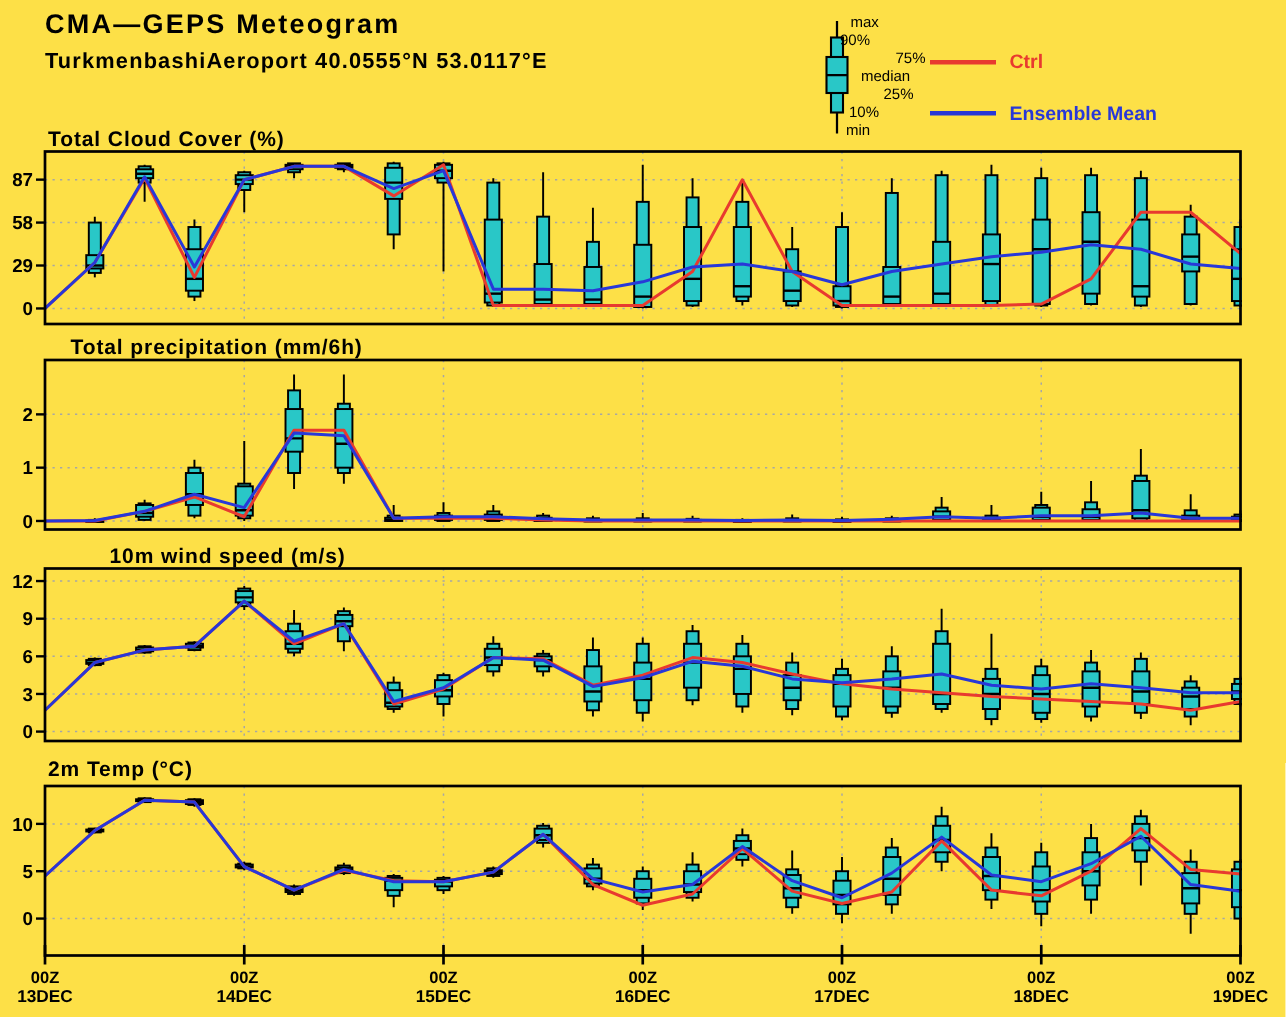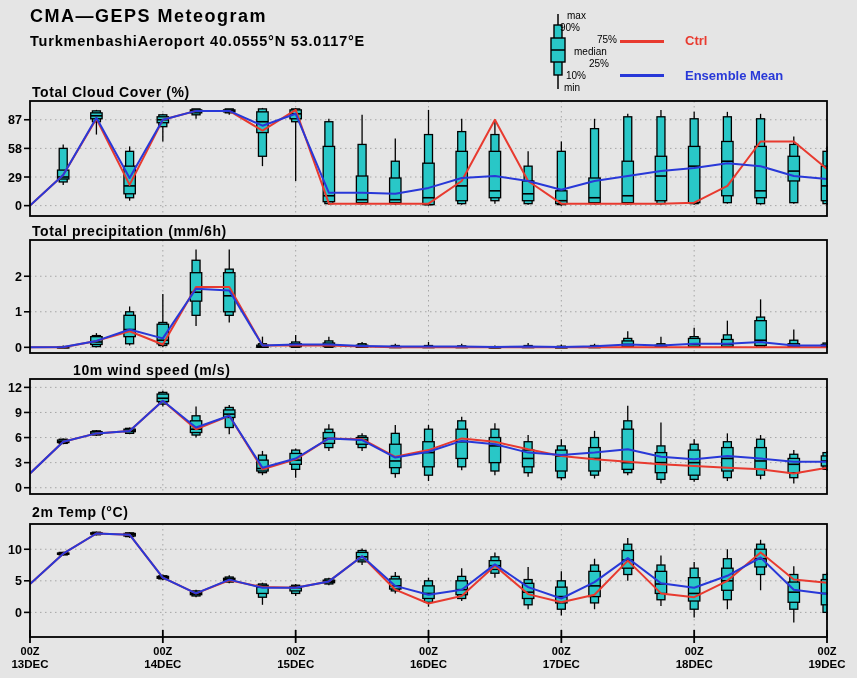--- a/index.html
+++ b/index.html
@@ -1,27 +1,27 @@
 <!DOCTYPE html>
 <html><head>
 <meta charset="utf-8">
 <style>
   html,body{margin:0;padding:0;background:#fff;}
   .canvas{
-    position:relative;width:857px;height:678px;background:#e5e5e5;
+    position:relative;width:857px;height:678px;background:#fde047;
     font-family:"Liberation Sans",sans-serif;overflow:hidden;
   }
   .hdr{position:absolute;left:30px;color:#000;font-weight:bold;white-space:pre;}
   .hdr-title{top:6px;font-size:18px;letter-spacing:1.5px;}
   .hdr-loc{top:33px;font-size:14.5px;letter-spacing:0.8px;}
   .hdr-ini{top:60px;font-size:14.5px;letter-spacing:1px;}
   .panel-title{position:absolute;left:32px;color:#000;font-weight:bold;font-size:14px;letter-spacing:0.6px;white-space:pre;}
-  .pt1{top:84px;} .pt2{top:223px;} .pt3{top:362px;margin-left:41px;} .pt4{top:504px;}
+  .pt1{top:84px;} .pt2{top:223px;margin-left:15px;} .pt3{top:362px;margin-left:41px;} .pt4{top:504px;}
   .lgd-lbl{position:absolute;font-size:10px;font-weight:normal;color:#000;white-space:pre;}
-  .lgd-series-lbl{position:absolute;font-size:13px;font-weight:bold;white-space:pre;margin-left:12px;}
+  .lgd-series-lbl{position:absolute;font-size:13px;font-weight:bold;white-space:pre;}
   .lgd-swatch{position:absolute;width:44px;height:3px;}
   #legend-boxplot{position:absolute;left:545px;top:8px;}
   #chart{position:absolute;left:0;top:0;}
   svg text{font-family:"Liberation Sans",sans-serif;font-weight:bold;fill:#000;}
 </style>
 </head>
 <body>
 
 <div class="canvas">
 

